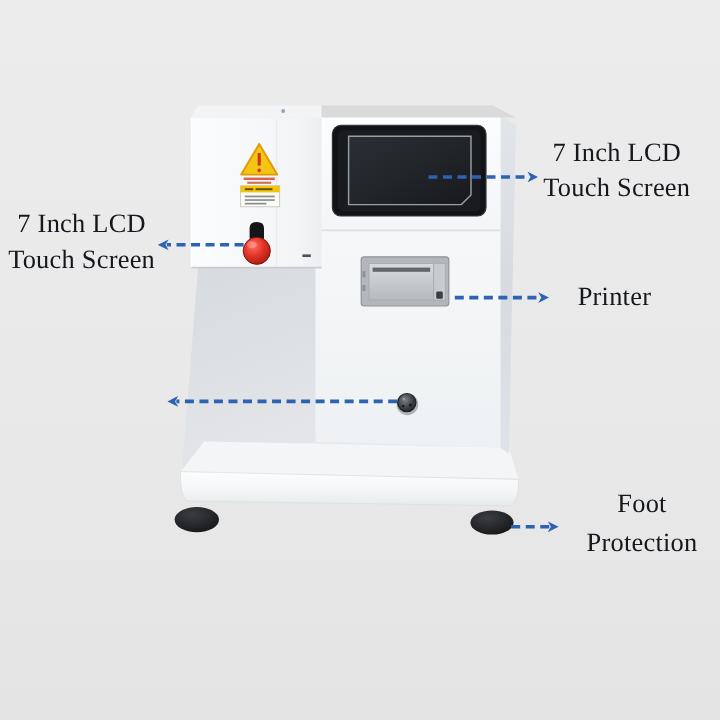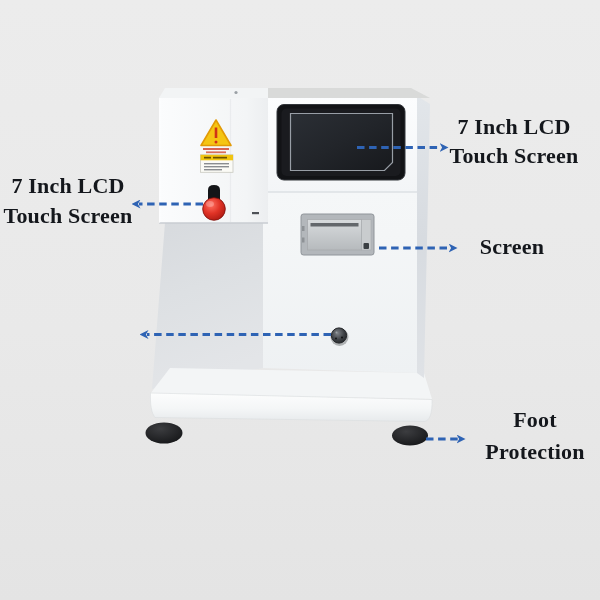--- a/index.html
+++ b/index.html
@@ -7,21 +7,21 @@
     position:relative;
     width:600px;height:600px;
     overflow:hidden;
     background:linear-gradient(180deg,#ececec 0%,#e9e9e9 55%,#e4e4e4 100%);
     font-family:"Liberation Serif","DejaVu Serif",serif;
   }
   .machine-svg{position:absolute;left:0;top:0;}
   .label{
     position:absolute;
     color:#14171c;
-    font-weight:700;
+    font-weight:400;
     font-size:22px;
     text-align:center;
     letter-spacing:.2px;
     white-space:nowrap;
   }
   .label .ln{display:block;}
   #lbl-lcd-right{left:440px;top:113px;width:148px;line-height:28.5px;}
   #lbl-lcd-left{left:-3px;top:171px;width:142px;line-height:29.5px;}
   #lbl-printer{left:452px;top:233px;width:120px;line-height:28px;}
   #lbl-switch{left:14px;top:320px;width:120px;line-height:28px;}
@@ -181,21 +181,21 @@
   <div class="label" id="lbl-lcd-right">
     <span class="ln">7 Inch LCD</span>
     <span class="ln">Touch Screen</span>
   </div>
 
   <div class="label" id="lbl-lcd-left">
     <span class="ln">7 Inch LCD</span>
     <span class="ln">Touch Screen</span>
   </div>
 
-  <div class="label" id="lbl-printer">Screen</div>
+  <div class="label" id="lbl-printer">Printer</div>
 
 
   <div class="label" id="lbl-foot">
     <span class="ln">Foot</span>
     <span class="ln">Protection</span>
   </div>
 
 </div>
 
 </body></html>

